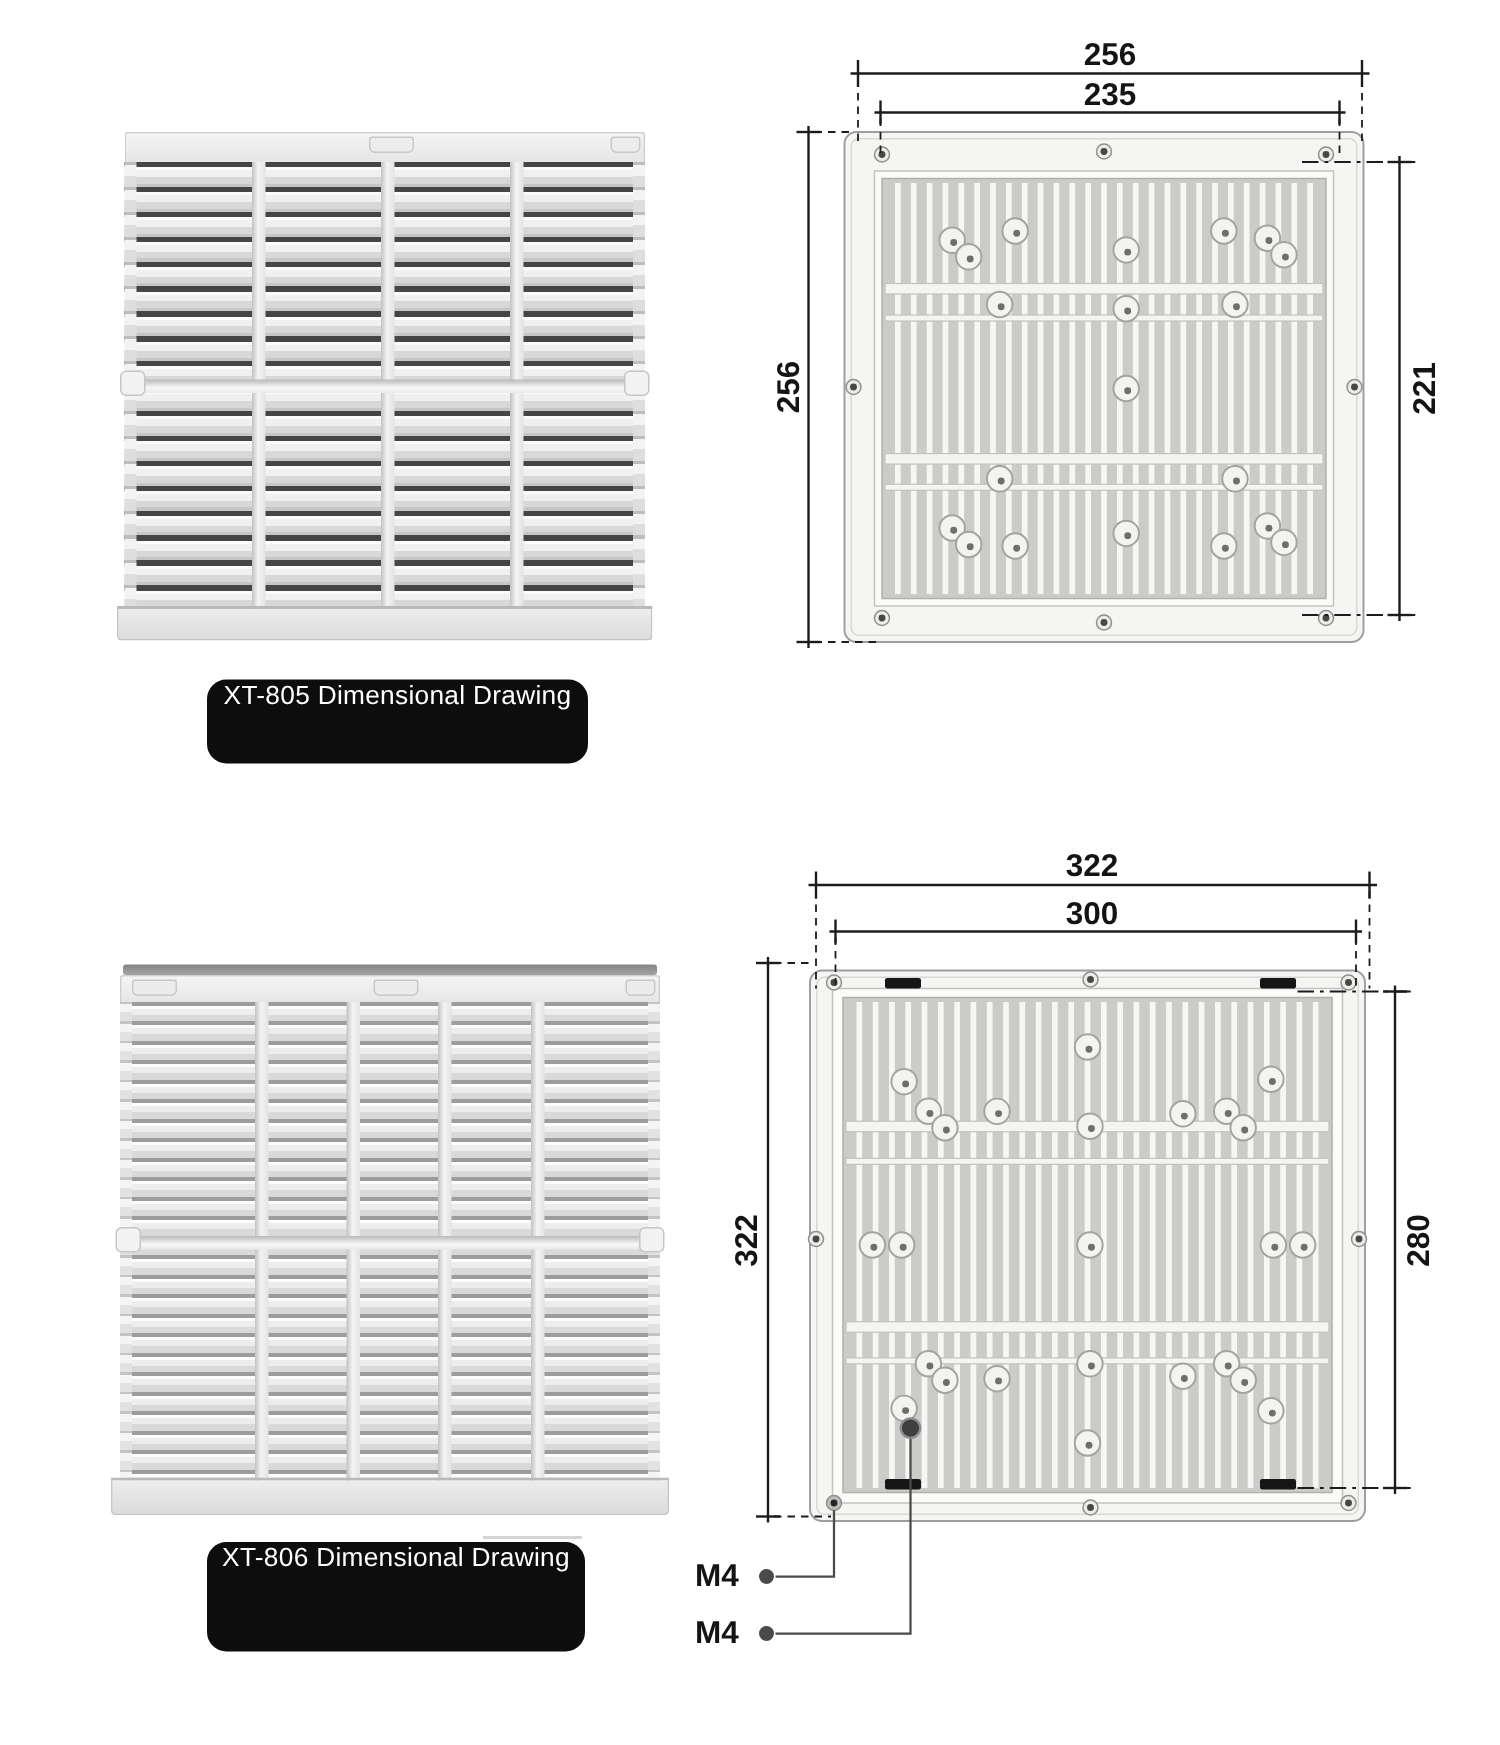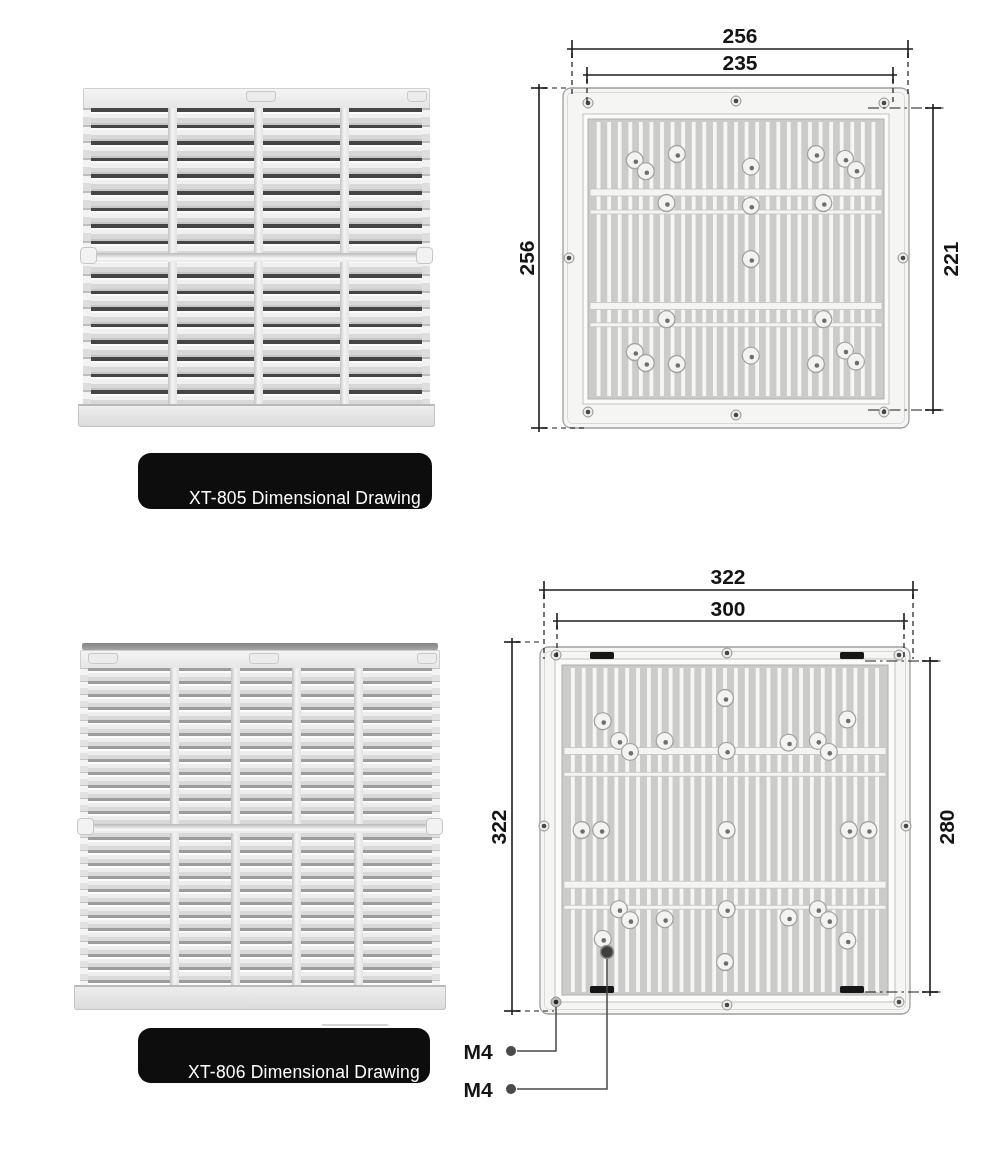--- a/index.html
+++ b/index.html
@@ -24,22 +24,22 @@
        background:linear-gradient(90deg,#c2c2c2 0,#f4f4f4 45%,#e3e3e3 100%);}
   .joint{position:absolute;left:0;right:0;height:9px;
          background:linear-gradient(#b9b9b9,#f7f7f7 60%,#e9e9e9);}
   .jtab{position:absolute;width:15px;height:15px;background:#f2f2f2;border:1px solid #c6c6c6;border-radius:4px;}
   .base{position:absolute;background:linear-gradient(#ededed,#dcdcdc);
         border:1px solid #c4c4c4;border-top:2px solid #b9b9b9;border-radius:0 0 3px 3px;}
   .darkstrip{position:absolute;left:2px;right:2px;top:0;height:7px;
         background:linear-gradient(#848484,#a5a5a5);border-radius:2px;}
 
   
-  .pill{position:absolute;display:flex;align-items:flex-end;justify-content:center;
-        background:#0d0d0d;color:#ffffff;border-radius:13px;font-size:17.5px;letter-spacing:.2px;padding-left:40px;}
+  .pill{position:absolute;display:flex;align-items:flex-start;justify-content:center;
+        background:#0d0d0d;color:#ffffff;border-radius:13px;font-size:17.5px;letter-spacing:.2px;}
 
   .artifact{position:absolute;height:2px;background:#d4d4d4;}
 
   
   .drawing{position:absolute;overflow:visible;}
   .dl{stroke:#1c1c1c;stroke-width:1.6;fill:none;}
   .ext{stroke:#1c1c1c;stroke-width:1.2;fill:none;stroke-dasharray:5 4;}
   .edd{stroke:#1c1c1c;stroke-width:1.2;fill:none;stroke-dasharray:11 4 2.5 4;}
   .lead{stroke:#4a4a4a;stroke-width:1.5;fill:none;}
   .dimtext{font-family:"Liberation Sans",sans-serif;font-weight:bold;font-size:21px;fill:#141414;}
@@ -389,17 +389,17 @@
     </g>
     <g>
       <polyline class="lead" points="67,534 157,534 157,402"></polyline>
       <circle cx="61" cy="534" r="5" fill="#4a4a4a"></circle>
       <circle cx="157" cy="397" r="6.5" fill="#3f3f3f" stroke="#8d8d8d" stroke-width="1.5"></circle>
       <text class="dimtext" x="28" y="534" text-anchor="middle" dominant-baseline="central">M4</text>
     </g>
   </svg>
 
   <div class="artifact" style="left:322px;top:1024px;width:66px;"></div>
-  <div class="pill" style="left:138px;top:1028px;width:252px;height:55px;">
+  <div class="pill" style="left:138px;top:1028px;width:252px;height:73px;">
     <span>XT-806 Dimensional Drawing</span>
   </div>
 
 </div>
 
 </body></html>

